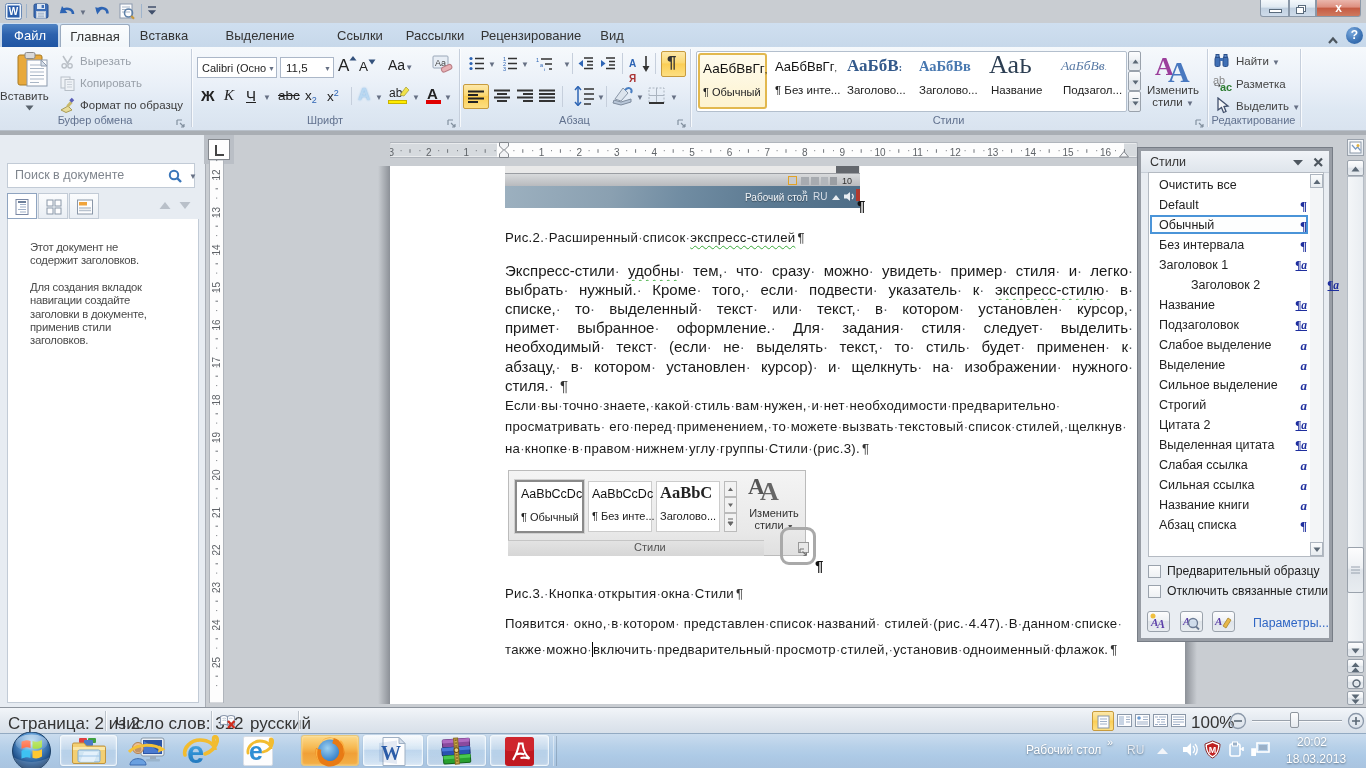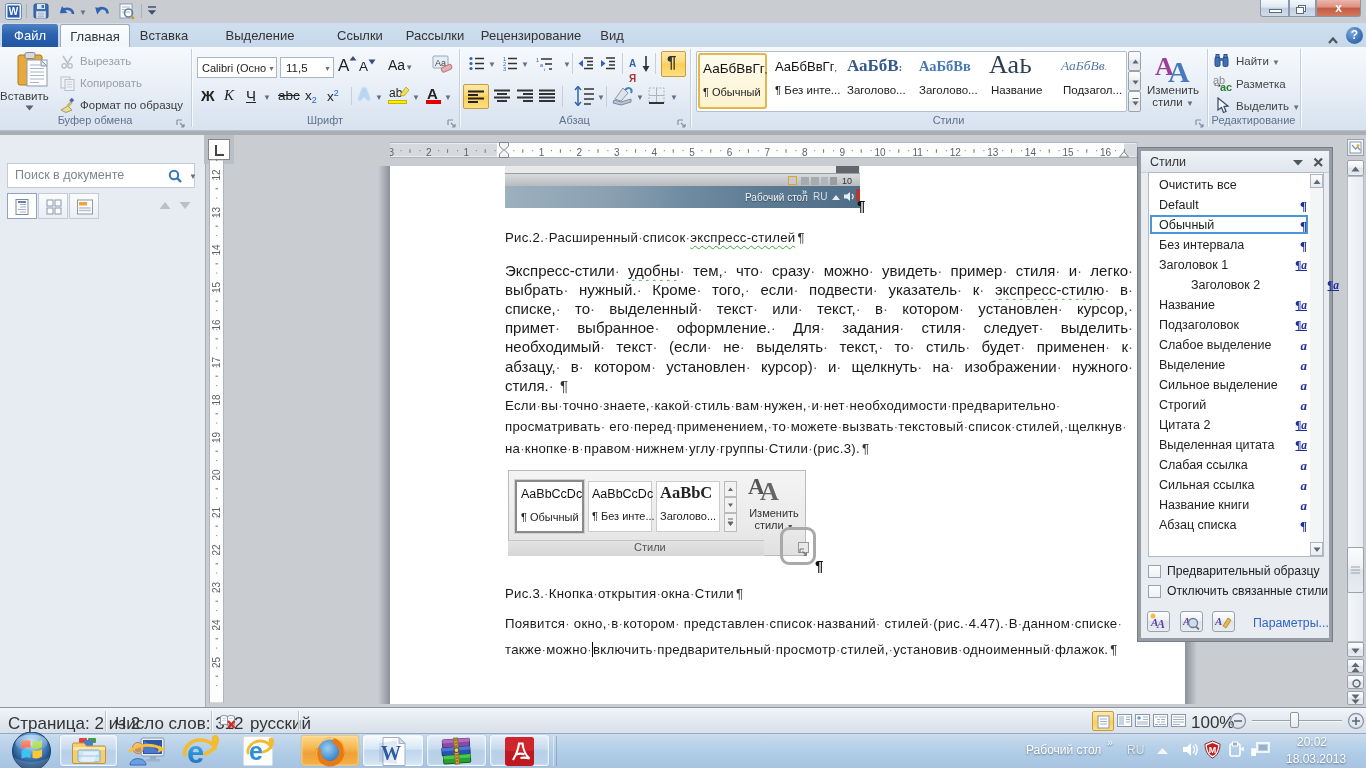--- a/index.html
+++ b/index.html
@@ -535,20 +535,23 @@
               <rect x="2" y="3" width="8" height="3.5" fill="#f0a43c"></rect>
               <path d="M2 9h12M2 11.5h12" stroke="#b8c2ce" stroke-width="1.5"></path>
             </svg>
         </div>
         <svg class="abs" style="left:152px;top:9px;" width="12" height="8">
             <path d="M6 0 L11.5 7 L0.5 7 Z" fill="#b9c0c9"></path>
           </svg>
         <svg class="abs" style="left:172px;top:9px;" width="12" height="8">
             <path d="M0.5 0 L11.5 0 L6 7 Z" fill="#b9c0c9"></path>
           </svg>
+      </div>
+      <div class="abs" id="nav-content">
+        <div style="padding:22px 10px 0 22px; font-size:11.3px; letter-spacing:-0.25px; line-height:13.4px; color:#4a4a4a;">Этот документ не<br>содержит заголовков.<div style="margin-top:13px;">Для создания вкладок<br>навигации создайте<br>заголовки в документе,<br>применив стили<br>заголовков.</div></div>
       </div>
     </div>
     <div class="abs" id="tabsel"><svg width="20" height="21">
           <path d="M7 5 v10 h8" fill="none" stroke="#444" stroke-width="2"></path>
         </svg></div>
     <div class="abs" id="hruler">
       <svg width="748" height="16">
         <rect x="0" y="0.5" width="747" height="15" fill="#fdfdfd" stroke="#b0b5bc" stroke-width="1"></rect>
         <rect x="1" y="1.5" width="106" height="13" fill="#d6dade"></rect>
         <rect x="734" y="1.5" width="13" height="13" fill="#d6dade"></rect>

